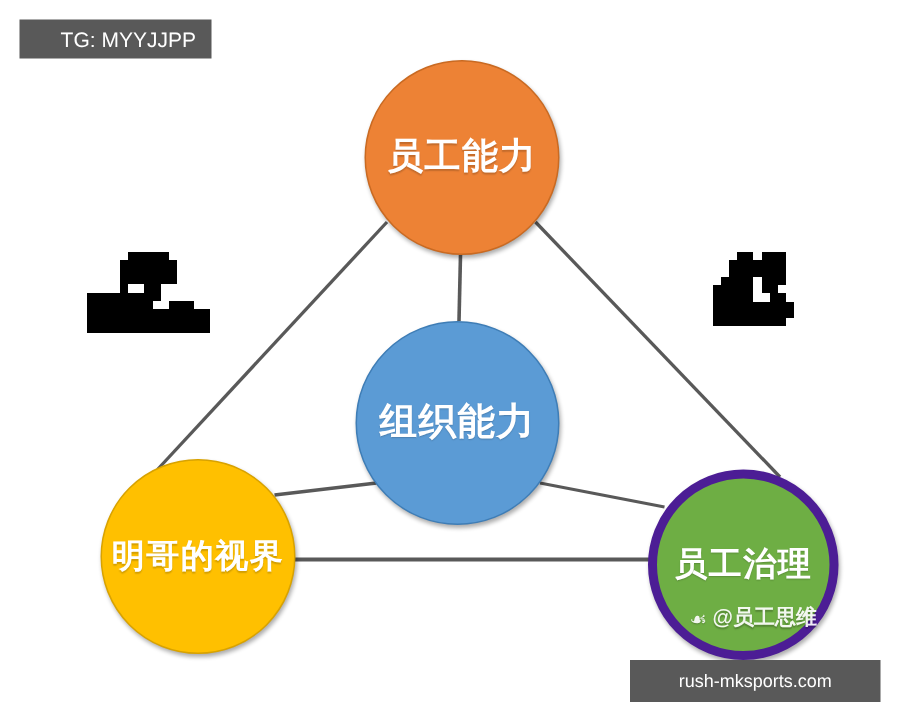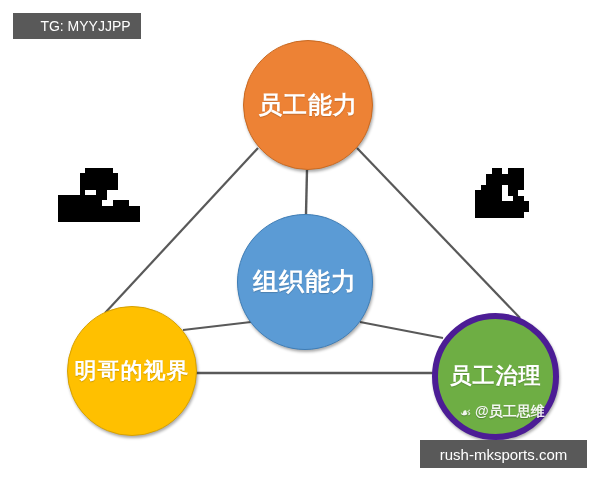--- a/index.html
+++ b/index.html
@@ -121,21 +121,21 @@
     width: 128px;
     height: 26px;
     font-size: 14px;
     padding-left: 17px;
   }
   #badge-site {
     left: 420px;
     top: 440px;
     width: 167px;
     height: 28px;
-    font-size: 15px;
+    font-size: 12px;
   }
 
   
   .censor {
     position: absolute;
     image-rendering: pixelated;
   }
   #censor-left {
     left: 58px;
     top: 168px;

